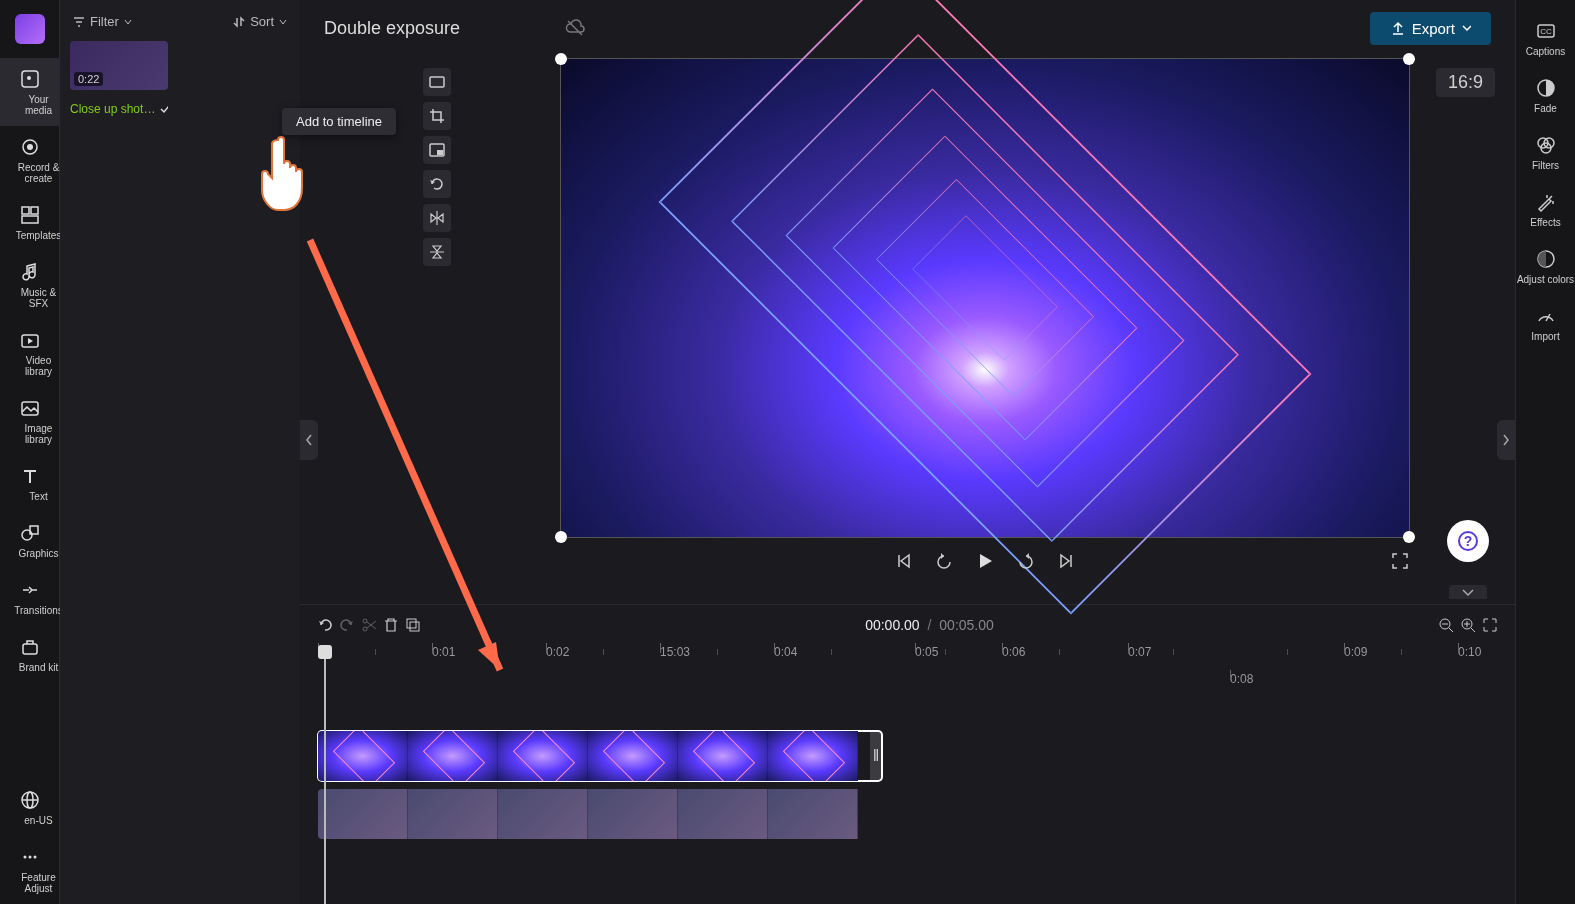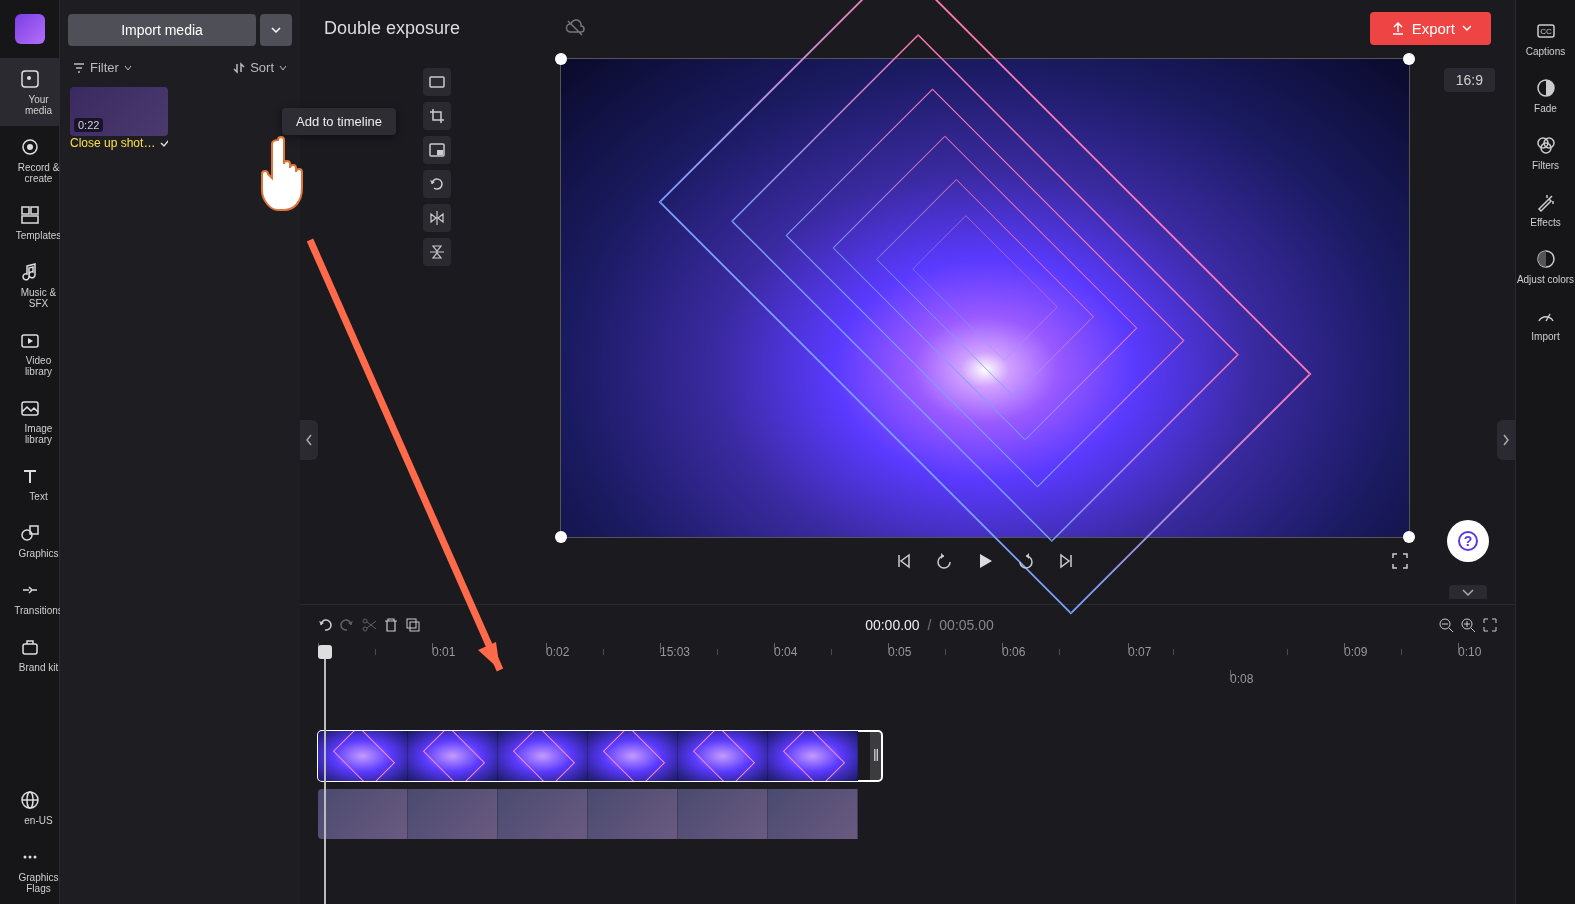--- a/index.html
+++ b/index.html
@@ -18,52 +18,52 @@
 .import-btn { flex: 1; background: #4f4f58; border: none; color: #fff; height: 32px; border-radius: 4px; font-size: 14px; cursor: pointer; }
 .import-dd { width: 32px; background: #4f4f58; border: none; border-radius: 4px; cursor: pointer; display: flex; align-items: center; justify-content: center; color: #fff; }
 .filter-sort { display: flex; justify-content: space-between; align-items: center; padding: 0 4px 10px; font-size: 13px; color: #bbb; }
 .fs-item { display: flex; align-items: center; gap: 4px; cursor: pointer; }
 .thumbs-row { display: flex; gap: 10px; padding: 2px; }
 .thumb { width: 98px; position: relative; }
 .thumb-img { width: 98px; height: 49px; border-radius: 4px; position: relative; overflow: hidden; }
 .thumb-img.clip1 { background: linear-gradient(135deg,#3a2a60,#4a3a70); }
 .thumb-img.clip2 { background: radial-gradient(ellipse at center,#fff 0%,#b48aff 10%,#4a3aff 40%,#0a0a3a 80%); }
 .thumb-dur { position: absolute; bottom: 4px; left: 4px; background: rgba(0,0,0,.6); font-size: 11px; padding: 1px 4px; border-radius: 3px; }
-.thumb-label { font-size: 12px; color: #fde047; padding-top: 0; white-space: nowrap; overflow: hidden; text-overflow: ellipsis; display: flex; align-items: center; gap: 4px; }
+.thumb-label { font-size: 12px; color: #84cc16; padding-top: 12px; white-space: nowrap; overflow: hidden; text-overflow: ellipsis; display: flex; align-items: center; gap: 4px; }
 .thumb-corner { position: absolute; top: 2px; right: 2px; width: 22px; height: 22px; background: rgba(30,30,30,.85); border-radius: 50%; display: flex; align-items: center; justify-content: center; cursor: pointer; }
 .thumb-corner.bottom { top: auto; bottom: 28px; }
 
 .tooltip { position: absolute; left: 282px; top: 108px; background: #2d2d33; color: #eee; padding: 6px 14px; font-size: 13px; border-radius: 4px; z-index: 50; box-shadow: 0 2px 8px rgba(0,0,0,.4); }
 
 .cursor-hand { position: absolute; left: 248px; top: 130px; z-index: 60; pointer-events: none; }
 .arrow-annot { position: absolute; left: 300px; top: 230px; z-index: 55; pointer-events: none; }
 
 .collapse-tab { position: absolute; left: 300px; top: 420px; width: 18px; height: 40px; background: #2a2a30; border-radius: 0 6px 6px 0; display: flex; align-items: center; justify-content: center; cursor: pointer; z-index: 30; }
 .collapse-tab-r { position: absolute; right: 60px; top: 420px; width: 18px; height: 40px; background: #2a2a30; border-radius: 6px 0 0 6px; display: flex; align-items: center; justify-content: center; cursor: pointer; z-index: 30; }
 
 .main { flex: 1; display: flex; flex-direction: column; background: #1a1a1f; position: relative; }
 .top-bar { height: 56px; display: flex; align-items: center; padding: 0 24px; gap: 20px; }
 .title-input { background: transparent; border: none; color: #ddd; font-size: 18px; outline: none; width: 220px; }
 .cloud-ico { color: #777; }
 .top-spacer { flex: 1; }
-.export-btn { background: #ef4444; border: none; color: #fff; padding: 8px 20px; border-radius: 4px; display: flex; align-items: center; gap: 6px; font-size: 15px; cursor: pointer; }
+.export-btn { background: #0c4a6e; border: none; color: #fff; padding: 8px 20px; border-radius: 4px; display: flex; align-items: center; gap: 6px; font-size: 15px; cursor: pointer; }
 .export-dd { width: 10px; }
 
 .preview-area { display: flex; flex: 1; }
 .preview-tools { width: 34px; display: flex; flex-direction: column; align-items: center; gap: 6px; padding-top: 12px; margin-left: 120px; }
 .pt-btn { width: 28px; height: 28px; display: flex; align-items: center; justify-content: center; background: #2a2a30; border-radius: 4px; cursor: pointer; }
 .preview-wrap { flex: 1; display: flex; flex-direction: column; align-items: center; padding: 2px 40px 0; }
 .canvas { width: 850px; height: 480px; background: radial-gradient(ellipse at 50% 65%,#ffffff 0%,#d0a0ff 4%,#9a5aff 12%,#5a3aff 25%,#3a2aa0 45%,#1a1a60 70%,#0a0a2a 100%); border: 1px solid #555; position: relative; border-radius: 2px; }
 .canvas::before, .canvas::after { content:''; position:absolute; inset: 40px 100px 60px 100px; border: 2px solid; border-image: linear-gradient(180deg,#ff7ab8,#7a9fff) 1; transform: rotate(45deg) scale(.9); }
 .canvas::after { transform: rotate(45deg) scale(.7); }
 .neon-sq { position:absolute; inset: 40px 100px 60px 100px; border: 2px solid; border-image: linear-gradient(180deg,#ff7ab8,#7a9fff) 1; }
 .n1{transform: rotate(45deg) scale(.55);} .n2{transform: rotate(45deg) scale(.42);} .n3{transform: rotate(45deg) scale(.3);} .n4{transform: rotate(45deg) scale(.2);}
 .handle { position: absolute; width: 12px; height: 12px; background: #fff; border-radius: 50%; }
 .h-tl { top: -6px; left: -6px; } .h-tr { top: -6px; right: -6px; } .h-bl { bottom: -6px; left: -6px; } .h-br { bottom: -6px; right: -6px; }
-.ratio-pill { position: absolute; right: 20px; top: 68px; background: #2a2a30; padding: 4px 12px; border-radius: 4px; font-size: 14px; cursor: pointer; }
+.ratio-pill { position: absolute; right: 20px; top: 68px; background: #2a2a30; padding: 4px 12px; border-radius: 4px; font-size: 18px; cursor: pointer; }
 
 .playback { display: flex; align-items: center; gap: 20px; padding: 12px 0; width: 850px; justify-content: center; position: relative; }
 .pb-btn { cursor: pointer; color: #ccc; }
 .full-btn { position: absolute; right: 0; cursor: pointer; }
 .help-fab { position: absolute; right: 26px; bottom: 342px; width: 42px; height: 42px; background: #fff; border-radius: 50%; display: flex; align-items: center; justify-content: center; cursor: pointer; z-index: 40; }
 
 .timeline { height: 300px; background: #1a1a1f; border-top: 1px solid #2a2a30; }
 .tl-controls { height: 40px; display: flex; align-items: center; padding: 0 16px; gap: 4px; font-size: 14px; }
 .tl-ctrl-btn { cursor: pointer; color: #aaa; display:flex; }
 .tl-ctrl-disabled { opacity: .4; }
@@ -196,33 +196,25 @@
     <span>en-US</span>
   </div>
   <div class="rail-item">
     <div class="rail-icon">
         <svg width="20" height="20">
           <circle cx="5" cy="10" r="1.5" fill="#ddd"></circle>
           <circle cx="10" cy="10" r="1.5" fill="#ddd"></circle>
           <circle cx="15" cy="10" r="1.5" fill="#ddd"></circle>
         </svg>
       </div>
-    <span>Graphics Flags</span>
+    <span>Feature Adjust</span>
   </div>
 </div>
 
 <div class="media-panel">
-  <div class="import-row">
-    <button class="import-btn">Import media</button>
-    <div class="import-dd">
-      <svg width="12" height="12">
-          <path d="M2 4 L6 8 L10 4" stroke="#fff" stroke-width="1.5" fill="none"></path>
-        </svg>
-    </div>
-  </div>
   <div class="filter-sort">
     <div class="fs-item">
       <svg width="14" height="14">
           <path d="M2 3 L12 3 M4 7 L10 7 M6 11 L8 11" stroke="#bbb" stroke-width="1.5"></path>
         </svg>
       <span>Filter</span>
       <svg width="10" height="10">
           <path d="M2 3 L5 7 L8 3" stroke="#bbb" fill="none"></path>
         </svg>
     </div>
@@ -453,21 +445,21 @@
       <div class="tick" style="left: 0px;">0</div>
           <div class="minor" style="left: 57px;"></div>
           <div class="tick" style="left: 114px;">0:01</div>
           <div class="minor" style="left: 171px;"></div>
           <div class="tick" style="left: 228px;">0:02</div>
           <div class="minor" style="left: 285px;"></div>
           <div class="tick" style="left: 342px;">15:03</div>
           <div class="minor" style="left: 399px;"></div>
           <div class="tick" style="left: 456px;">0:04</div>
           <div class="minor" style="left: 513px;"></div>
-          <div class="tick" style="left: 570px;">0:05</div>
+          <div class="tick" style="left: 597px;">0:05</div>
           <div class="minor" style="left: 627px;"></div>
           <div class="tick" style="left: 684px;">0:06</div>
           <div class="minor" style="left: 741px;"></div>
           <div class="tick" style="left: 810px;">0:07</div>
           <div class="minor" style="left: 855px;"></div>
           <div class="tick" style="left: 912px; margin-top: 27px;">0:08</div>
           <div class="minor" style="left: 969px;"></div>
           <div class="tick" style="left: 1026px;">0:09</div>
           <div class="minor" style="left: 1083px;"></div>
           <div class="tick" style="left: 1140px;">0:10</div>

